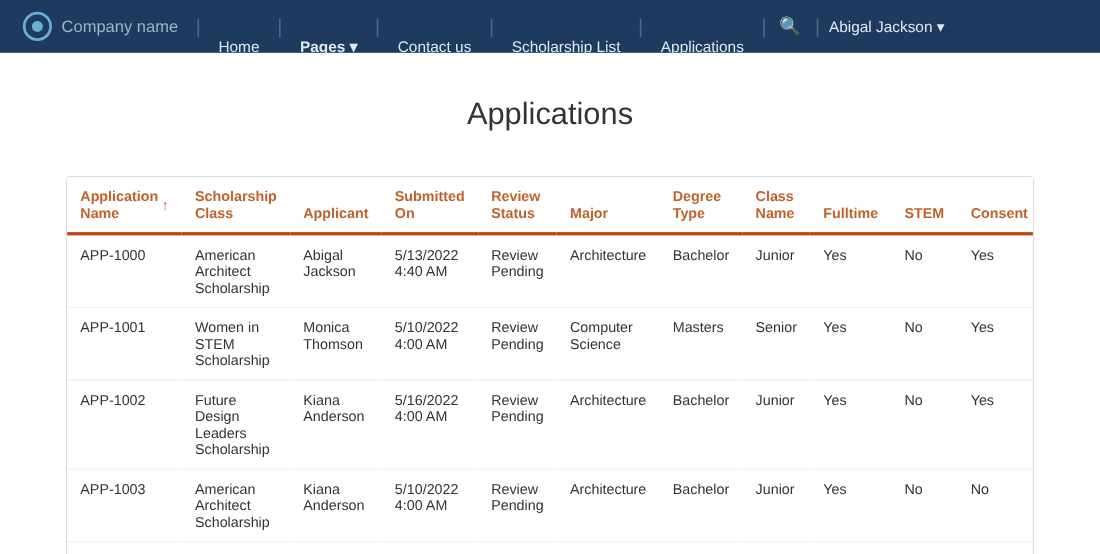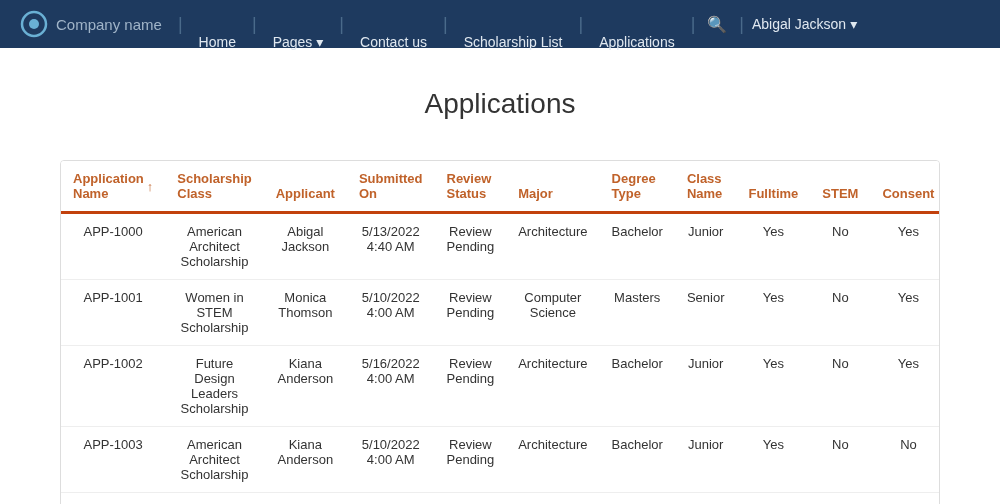--- a/index.html
+++ b/index.html
@@ -41,20 +41,21 @@
       line-height: 48px;
       font-size: 14px;
       cursor: pointer;
       white-space: nowrap;
       margin-top: 36px;
     }
     .nav-item-dropdown {
       display: flex;
       align-items: flex-end;
       gap: 4px;
+      font-weight: bold;
     }
     .nav-search-icon {
       color: #e0e8f0;
       padding: 0 8px;
       font-size: 16px;
       cursor: pointer;
     }
     .nav-user {
       color: #e0e8f0;
       margin-left: 4px;
@@ -108,21 +109,20 @@
       border-bottom: 1px solid #eee;
     }
     tbody tr:last-child {
       border-bottom: none;
     }
     tbody td {
       padding: 10px 12px;
       font-size: 13px;
       color: #333;
       vertical-align: top;
-      text-align: center;
     }
   </style>
 </head>
 <body>
 
 <nav>
   <div class="nav-brand">
     <svg class="nav-brand-icon" viewBox="0 0 28 28">
       <circle cx="14" cy="14" r="12" fill="none" stroke="#6ab0d4" stroke-width="2.5"></circle>
       <circle cx="14" cy="14" r="5" fill="#6ab0d4"></circle>

